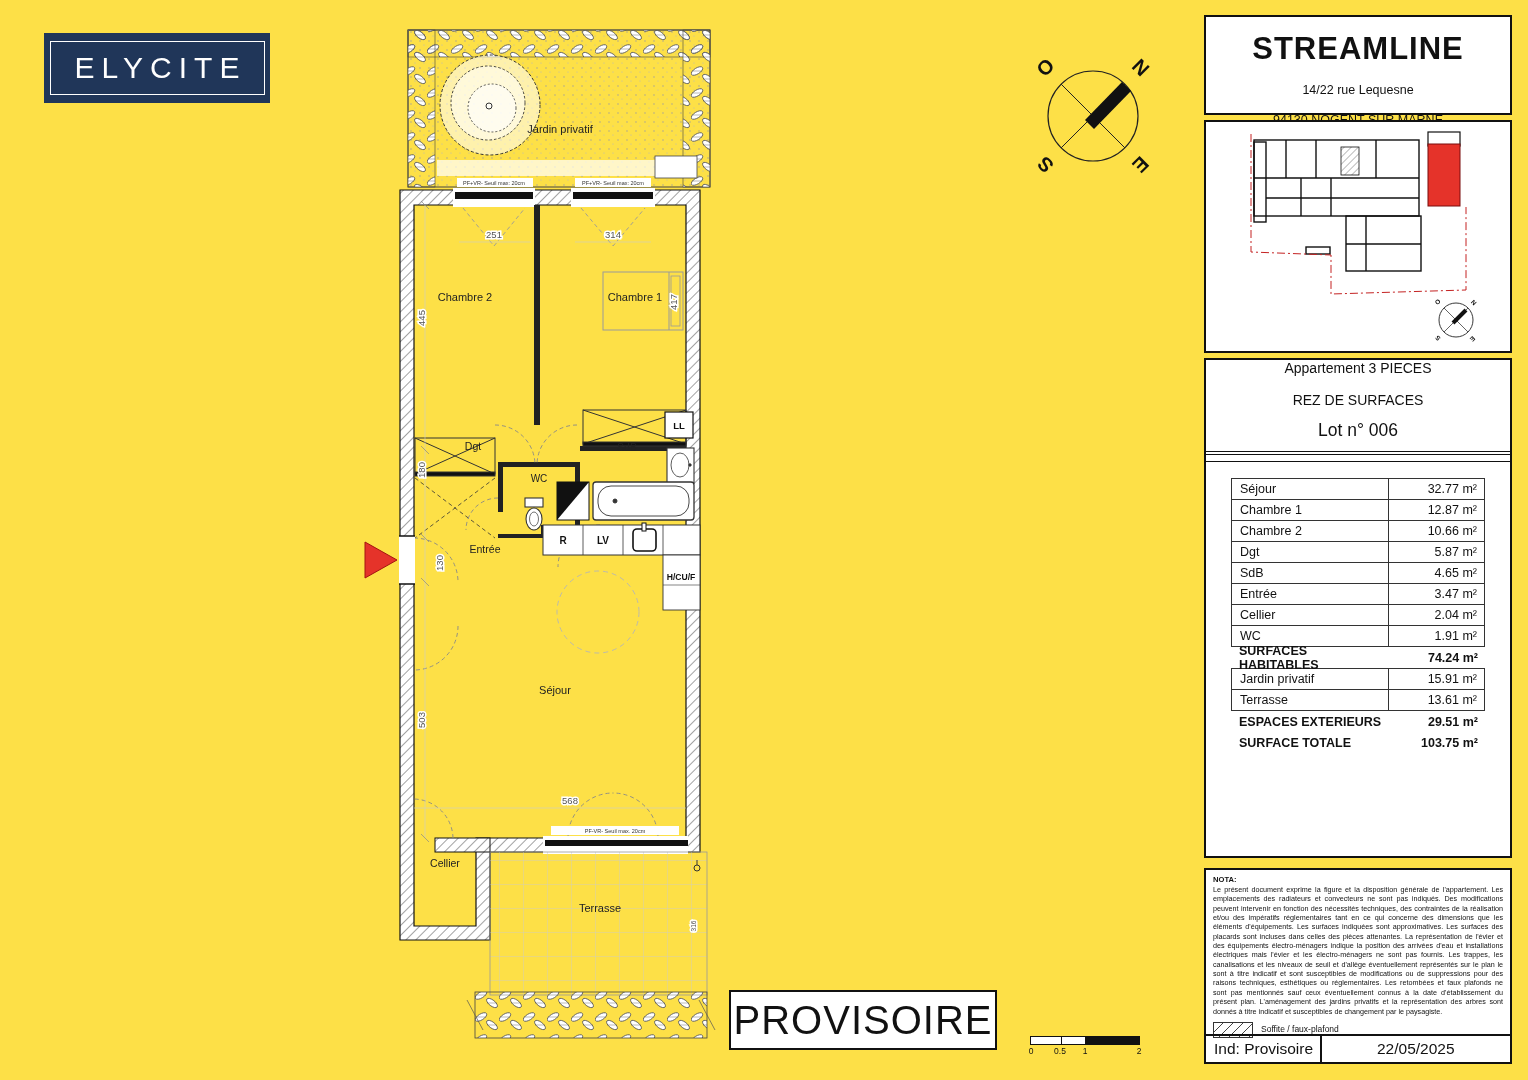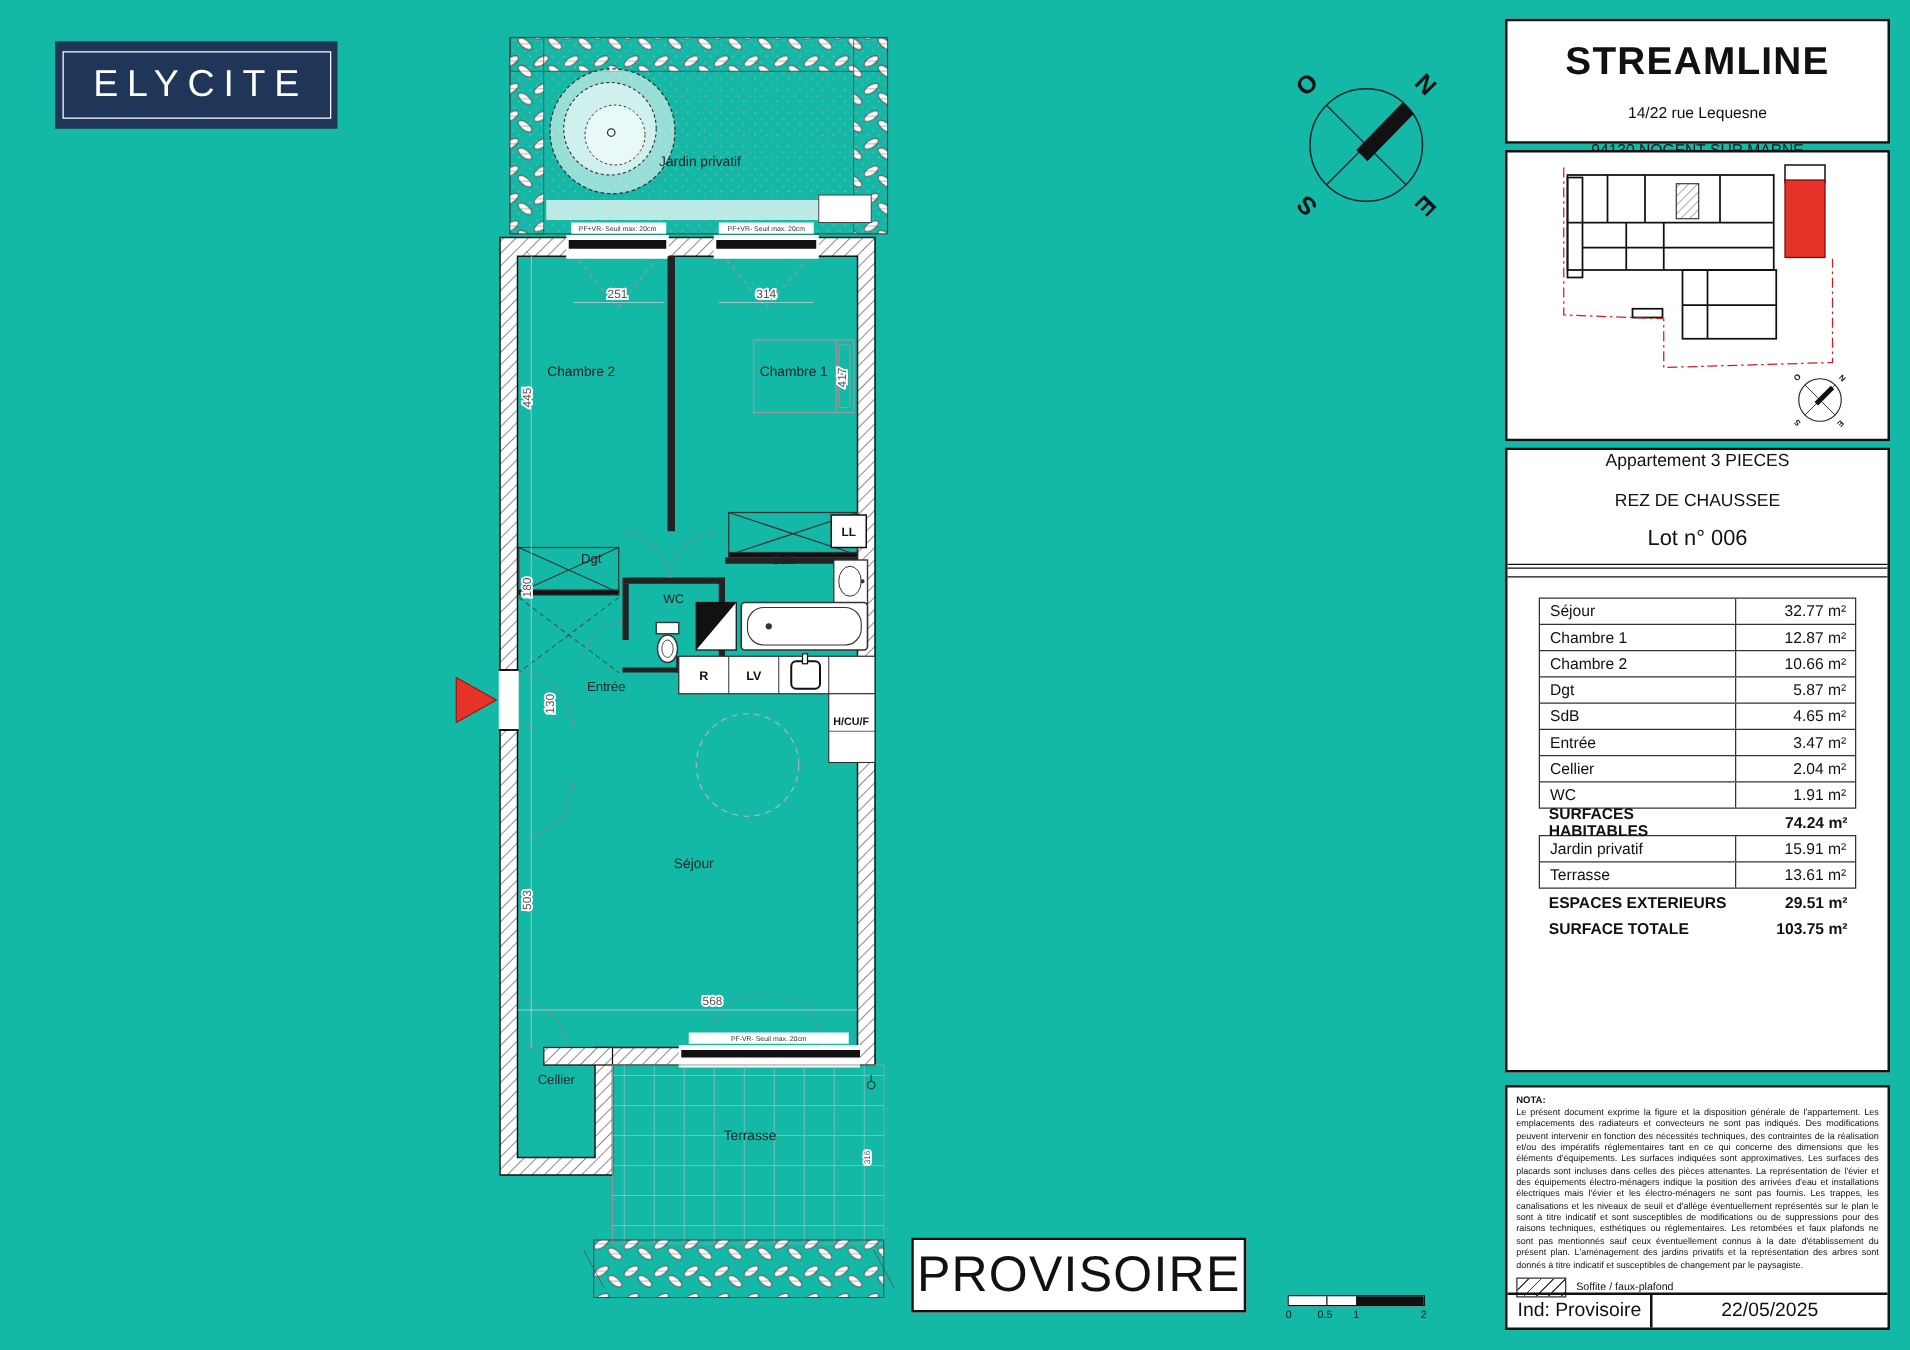--- a/index.html
+++ b/index.html
@@ -1,16 +1,16 @@
 <!DOCTYPE html>
 <html><head>
 <meta charset="utf-8">
 <style>
   html,body{margin:0;padding:0;background:#f7f7f7;}
-  #page{position:relative;width:1528px;height:1080px;background:#14b8a6;
+  #page{position:relative;width:1528px;height:1080px;background:#fde047;
         font-family:"Liberation Sans",sans-serif;color:#111;overflow:hidden;}
   .abs{position:absolute;}
 
   
   #logo{left:44px;top:33px;width:226px;height:70px;background:#203659;
         display:flex;align-items:center;justify-content:center;}
   #logo .inner{border:1.5px solid #fff;width:206px;height:52px;display:flex;
         align-items:center;justify-content:center;color:#fff;font-size:30px;
         letter-spacing:7px;font-weight:400;padding-left:7px;}
 
@@ -327,21 +327,21 @@
           <text x="232" y="182" transform="rotate(-45 232 180)">O</text>
           <text x="232" y="218" transform="rotate(-135 232 216)">S</text>
           <text x="268" y="218" transform="rotate(135 267 216)">E</text>
         </g>
       </g>
     </svg>
   </div>
 
   <div id="infobox" class="abs panelbox">
     <div class="t1">Appartement 3 PIECES</div>
-    <div class="t2">REZ DE CHAUSSEE</div>
+    <div class="t2">REZ DE SURFACES</div>
     <div class="t3">Lot n° 006</div>
     <div class="dblline"></div>
     <div class="sep2"></div>
 
     <div id="surftable">
       <div class="tbox">
         <div class="srow">
             <span class="lbl">Séjour</span>
             <span class="val">32.77 m²</span>
           </div>

